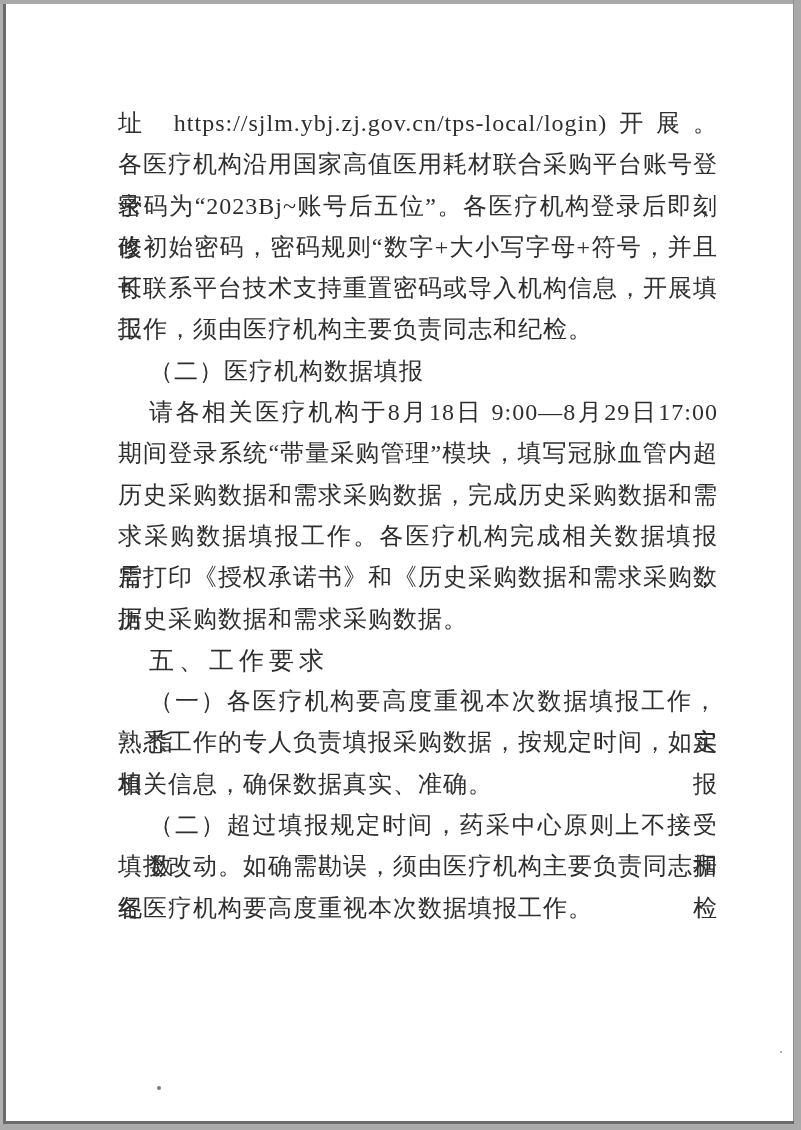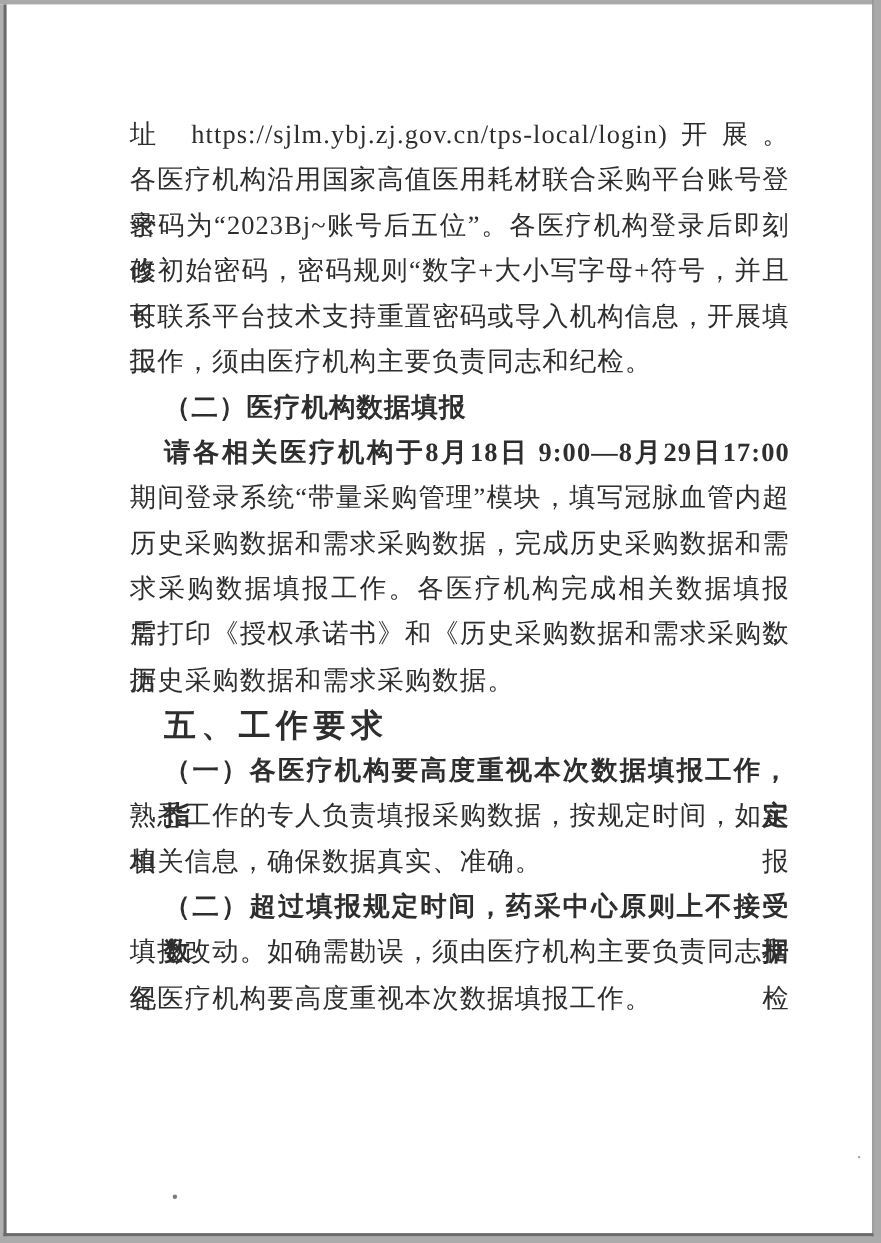--- a/index.html
+++ b/index.html
@@ -20,23 +20,23 @@
   .doc{
     position:absolute;left:118px;top:103px;width:600px;
     color:#2e2e2e;
   }
   .line{
     height:41.3px;line-height:41.3px;
     font-size:24px;letter-spacing:1px;
     text-align:justify;white-space:nowrap;
   }
   .line.fill{white-space:normal;text-align:justify;text-align-last:justify;}
-  .line.indent{padding-left:31px;font-weight:bold;}
+  .line.indent{padding-left:31px;}
   .line.bold{
-    font-weight:700;font-size:29px;letter-spacing:5px;
+    font-weight:400;font-size:25px;letter-spacing:5px;
     font-family:"Liberation Sans","DejaVu Sans",sans-serif;
   }
   
   .speck{position:absolute;border-radius:50%;}
   .speck1{left:157px;top:1086px;width:4px;height:4px;background:#7a7a7a;}
   .speck2{left:780px;top:1051px;width:2px;height:2px;background:#9c9c9c;}
 </style>
 </head>
 <body>
 

